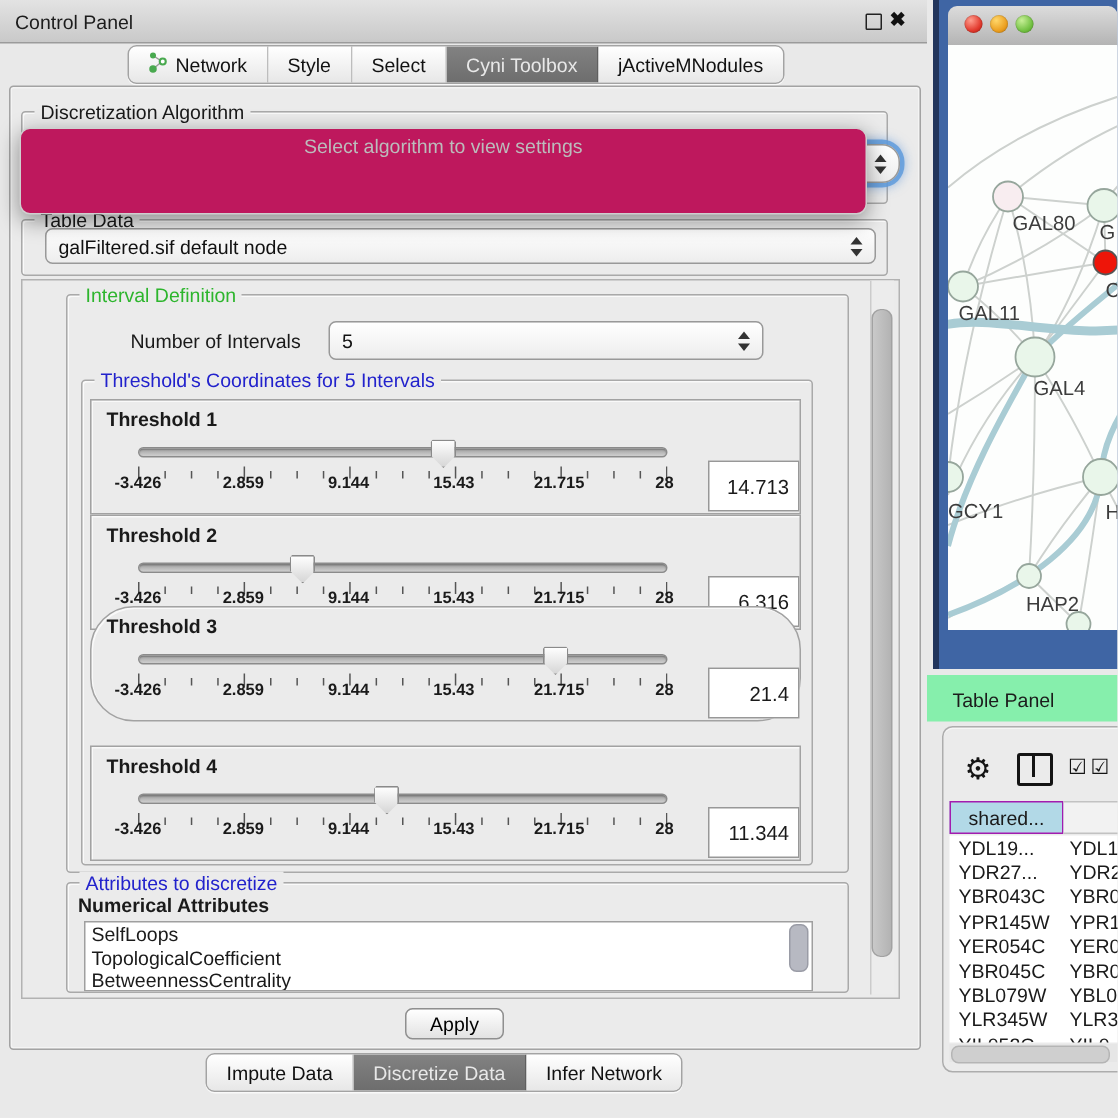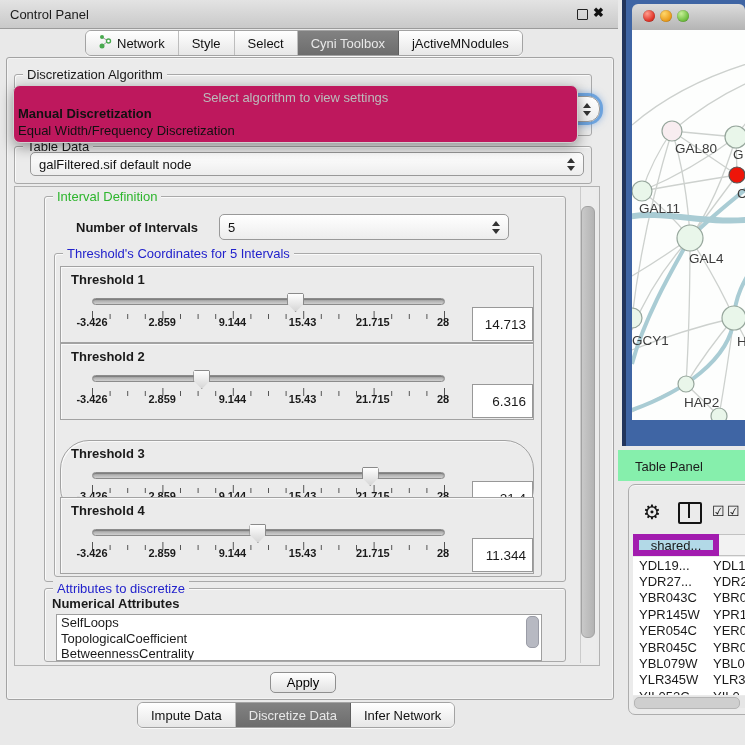--- a/index.html
+++ b/index.html
@@ -75,21 +75,21 @@
   .canvas{position:absolute;left:10px;top:30px;width:113px;height:390px;background:#fdfefd;overflow:hidden;}
   .tp-titlebar{left:618px;top:450px;width:127px;height:31px;background:#86efac;}
   .tp-titlebar .t{position:absolute;left:17px;top:9px;font-size:13px;color:#1c1c1c;}
   .tpanel{left:628px;top:484px;width:130px;height:229px;background:#ebebeb;
      border:1px solid #adadad;border-radius:7px;box-shadow:inset 0 1px 0 #f6f6f6;}
   .gear{position:absolute;left:643px;top:500px;font-size:20px;color:#141414;}
   .splitic{position:absolute;left:678px;top:502px;width:20px;height:18px;border:2px solid #141414;border-radius:2px;}
   .splitic:before{content:"";position:absolute;left:8px;top:0;width:2px;height:14px;background:#141414;}
   .chk{position:absolute;top:503px;font-size:14px;color:#141414;}
   .thead{position:absolute;left:633px;top:534px;height:22px;display:flex;font-size:13px;}
-  .thead .c1{width:74px;background:#b2d9e7;border:6px solid #a21caf;display:flex;align-items:center;justify-content:center;}
+  .thead .c1{width:74px;background:#b2d9e7;border:1px solid #a21caf;display:flex;align-items:center;justify-content:center;}
   .thead .c2{width:56px;background:#f2f2f2;border:1px solid #c2c2c2;border-left:none;display:flex;align-items:center;justify-content:flex-end;padding-right:2px;}
   .trows{position:absolute;left:633px;top:557px;width:130px;height:138px;overflow:hidden;background:#fff;font-size:13px;}
   .trow{display:flex;height:16.4px;align-items:center;}
   .trow .c1{width:68px;padding-left:6px;overflow:hidden;white-space:nowrap;}
   .trow .c2{padding-left:6px;white-space:nowrap;}
   .hscroll-track{position:absolute;left:633px;top:696px;width:112px;height:12px;background:#e6e6e6;}
   .hscroll{position:absolute;left:634px;top:697px;width:104px;height:10px;border-radius:5px;background:#cfcfcf;border:1px solid #b5b5b5;}
   .netlabel{font-size:13.5px;fill:#3c3c3c;font-family:"Liberation Sans",sans-serif;}
 </style>
 </head>
@@ -134,45 +134,41 @@
 <div class="combo" style="left:30px;top:96px;width:552px;height:24px;border-radius:12px;
      box-shadow:0 0 0 3px rgba(95,155,220,.85),0 0 7px 3px rgba(80,140,215,.55);z-index:5;">
   <span class="spin">
       <span class="tri-up"></span>
       <span class="tri-dn"></span>
     </span>
 </div>
 
 <div class="abs popup">
   <div class="hint">Select algorithm to view settings</div>
-  <div id="popup-opts">
-      <div class="opt first">Manual Discretization</div>
-      <div class="opt">Equal Width/Frequency Discretization</div>
-    </div>
 </div>
 
 <div class="group" style="left:14px;top:146px;width:576px;height:36px;">
   <span class="gtitle">Table Data</span>
 </div>
 <div class="combo" style="left:30px;top:152px;width:536px;height:22px;">
   <span>galFiltered.sif default node</span>
   <span class="spin">
       <span class="tri-up"></span>
       <span class="tri-dn"></span>
     </span>
 </div>
 
 <div class="abs" style="left:14px;top:186px;width:584px;height:478px;border:1px solid #b2b2b2;background:#ebebeb;"></div>
 <div class="vtrack"></div>
 <div class="vthumb"></div>
 
 <div class="group" style="left:44px;top:196px;width:520px;height:384px;">
   <span class="gtitle green">Interval Definition</span>
 </div>
-<div class="abs" style="left:76px;top:220px;font-size:13px;font-weight:bold;">Number of Intervals</div>
+<div class="abs" style="left:87px;top:220px;font-size:13px;font-weight:normal;">Number of Intervals</div>
 <div class="combo" style="left:219px;top:214px;width:272px;height:24px;">
   <span>5</span>
   <span class="spin">
       <span class="tri-up"></span>
       <span class="tri-dn"></span>
     </span>
 </div>
 
 <div class="group" style="left:54px;top:253px;width:486px;height:322px;">
   <span class="gtitle blue">Threshold's Coordinates for 5 Intervals</span>
@@ -241,21 +237,21 @@
       </svg>
       <div class="ticklbl" style="left: 31px;">-3.426</div>
       <div class="ticklbl" style="left: 101.2px;">2.859</div>
       <div class="ticklbl" style="left: 171.4px;">9.144</div>
       <div class="ticklbl" style="left: 241.6px;">15.43</div>
       <div class="ticklbl" style="left: 311.8px;">21.715</div>
       <div class="ticklbl" style="left: 382px;">28</div>
       <div class="thumb" style="left: 132.309px;"></div>
       <div class="valbox">6.316</div>
     </div>
-    <div class="tbox abs" style="left: 60px; top: 440px; border-radius: 29px;">
+    <div class="tbox abs" style="left: 60px; top: 404px; border-radius: 29px;">
       <div class="lbl">Threshold 3</div>
       <div class="track"></div>
       <svg width="353" height="10" style="position: absolute; left: 31px; top: 43px;">
         <line x1="0.5" x2="0.5" y1="1" y2="9" stroke="#555" stroke-width="1"></line>
         <line x1="18.1" x2="18.1" y1="4" y2="9" stroke="#555" stroke-width="1"></line>
         <line x1="35.7" x2="35.7" y1="4" y2="9" stroke="#555" stroke-width="1"></line>
         <line x1="53.300000000000004" x2="53.300000000000004" y1="4" y2="9" stroke="#555" stroke-width="1"></line>
         <line x1="70.9" x2="70.9" y1="1" y2="9" stroke="#555" stroke-width="1"></line>
         <line x1="88.5" x2="88.5" y1="4" y2="9" stroke="#555" stroke-width="1"></line>
         <line x1="106.10000000000001" x2="106.10000000000001" y1="4" y2="9" stroke="#555" stroke-width="1"></line>

